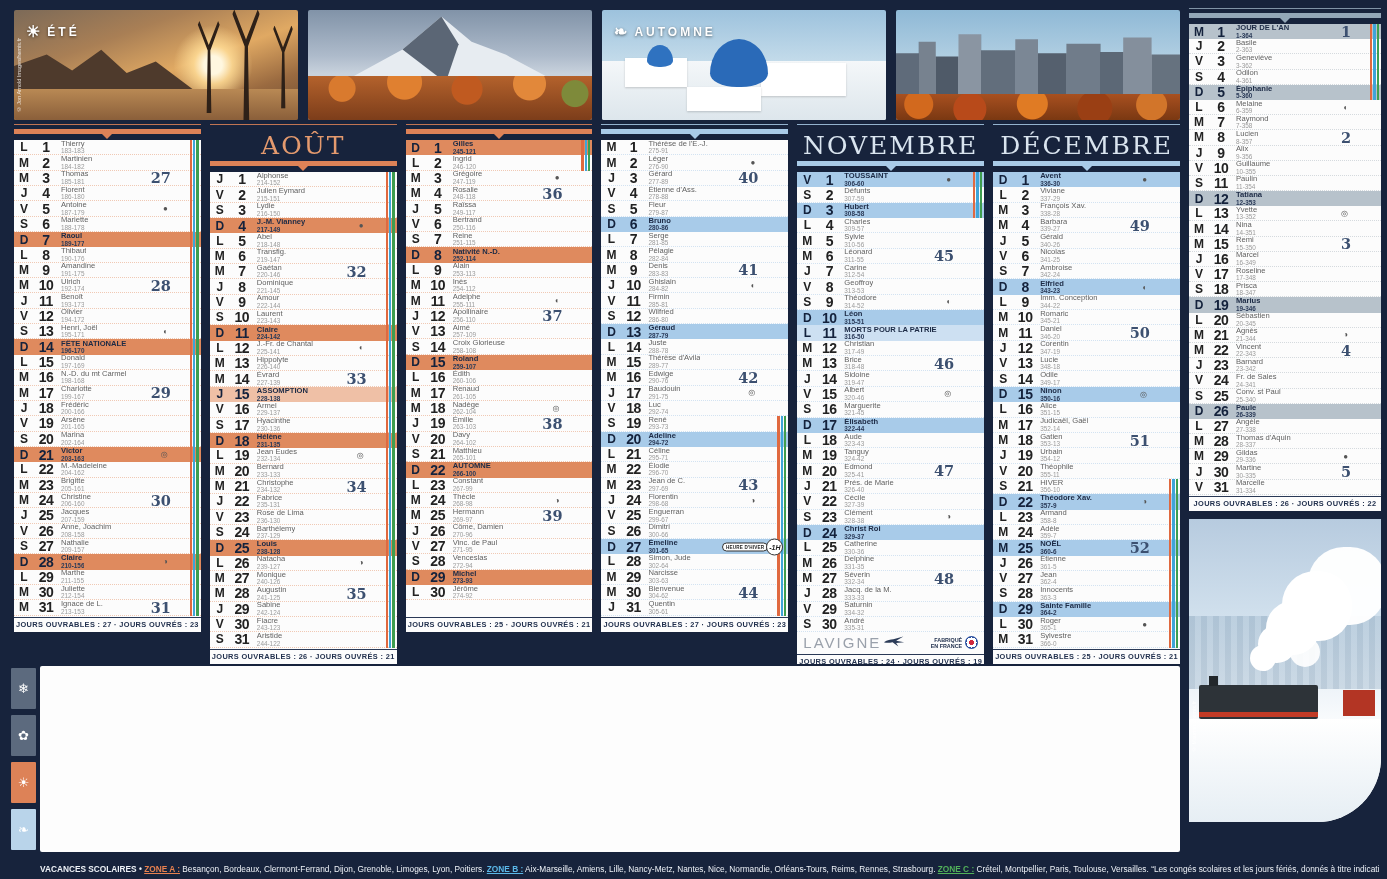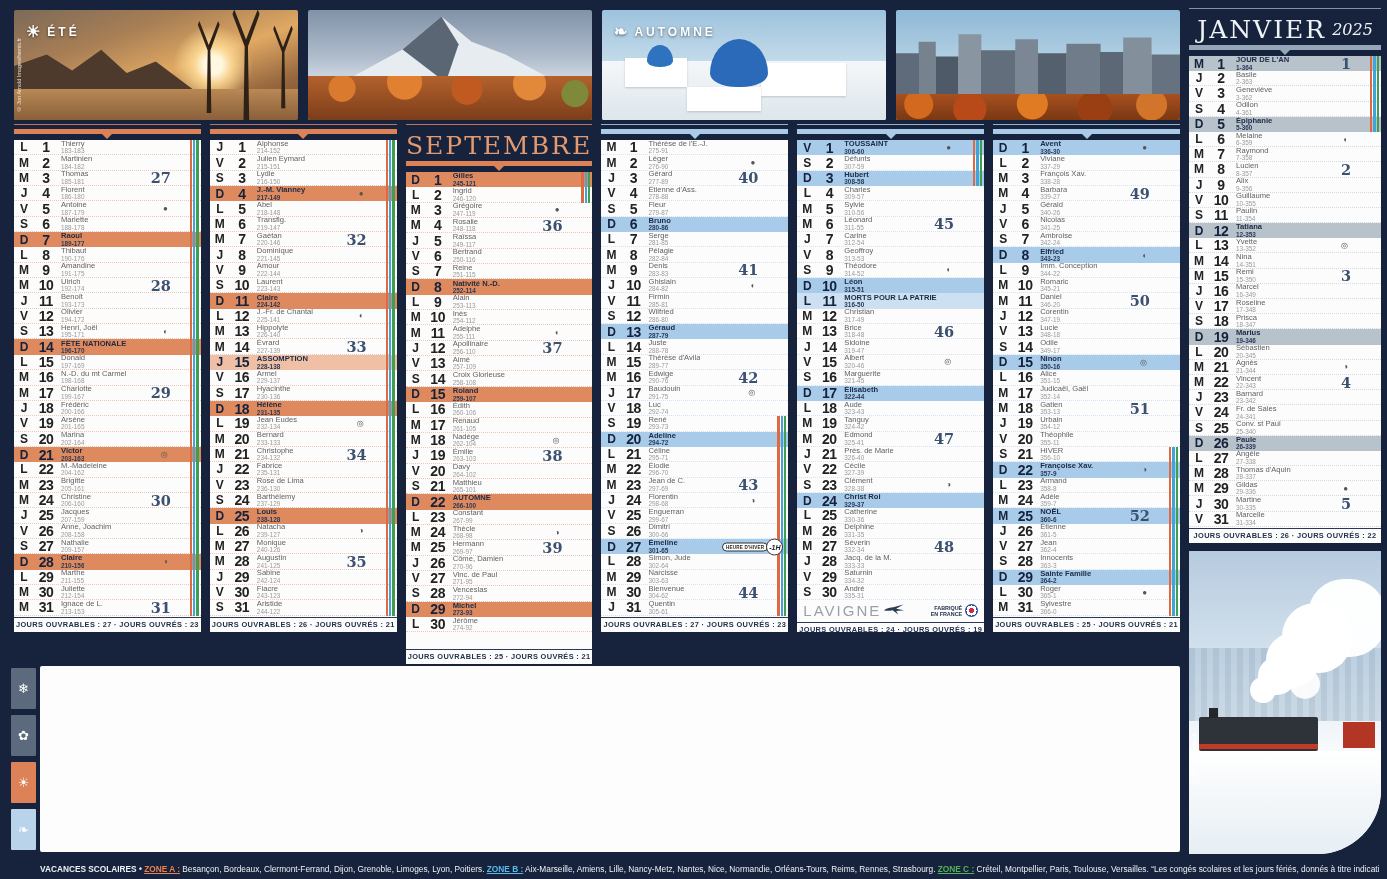--- a/index.html
+++ b/index.html
@@ -462,20 +462,23 @@
           <div class="stripes" style="top: 0px; height: 475.85px;">
             <i class="stripe za"></i>
             <i class="stripe zb"></i>
             <i class="stripe zc"></i>
           </div>
           <div class="card-footer push">JOURS OUVRABLES : 27 · JOURS OUVRÉS : 23</div>
         </div>
       </div>
       <div class="month-col theme-summer">
         <div class="month-rule"></div>
+        <div class="month-title">
+          <span class="mt-name">AOÛT</span>
+        </div>
         <div class="month-bar"></div>
         <div class="month-card">
           <div class="day-row" style="height: 15.35px;">
             <span class="dl">J</span>
             <span class="dn">1</span>
             <span class="sw">
               <span class="saint">Alphonse</span>
               <span class="ord">214-152</span>
             </span>
           </div>
@@ -730,23 +733,20 @@
           <div class="stripes" style="top: 0px; height: 475.85px;">
             <i class="stripe za"></i>
             <i class="stripe zb"></i>
             <i class="stripe zc"></i>
           </div>
           <div class="card-footer push">JOURS OUVRABLES : 26 · JOURS OUVRÉS : 21</div>
         </div>
       </div>
       <div class="month-col theme-summer">
         <div class="month-rule"></div>
-        <div class="month-title">
-          <span class="mt-name">SEPTEMBRE</span>
-        </div>
         <div class="month-bar"></div>
         <div class="month-card">
           <div class="day-row hl" style="height: 15.35px;">
             <span class="dl">D</span>
             <span class="dn">1</span>
             <span class="sw">
               <span class="saint">Gilles</span>
               <span class="ord">245-121</span>
             </span>
           </div>
@@ -1266,20 +1266,23 @@
           <div class="stripes" style="top: 276.3px; height: 199.55px;">
             <i class="stripe za"></i>
             <i class="stripe zb"></i>
             <i class="stripe zc"></i>
           </div>
           <div class="card-footer push">JOURS OUVRABLES : 27 · JOURS OUVRÉS : 23</div>
         </div>
       </div>
       <div class="month-col theme-autumn">
         <div class="month-rule"></div>
+        <div class="month-title">
+          <span class="mt-name">NOVEMBRE</span>
+        </div>
         <div class="month-bar"></div>
         <div class="month-card">
           <div class="day-row hl" style="height: 15.35px;">
             <span class="dl">V</span>
             <span class="dn">1</span>
             <span class="sw">
               <span class="saint">TOUSSAINT</span>
               <span class="ord">306-60</span>
             </span>
             <span class="moon">●</span>
@@ -1535,20 +1538,23 @@
             <span class="madein">
               <span class="madein-text">FABRIQUÉ<div>EN FRANCE</div></span>
               <span class="cocarde"></span>
             </span>
           </div>
           <div class="card-footer">JOURS OUVRABLES : 24 · JOURS OUVRÉS : 19</div>
         </div>
       </div>
       <div class="month-col theme-autumn">
         <div class="month-rule"></div>
+        <div class="month-title">
+          <span class="mt-name">DÉCEMBRE</span>
+        </div>
         <div class="month-bar"></div>
         <div class="month-card">
           <div class="day-row hl" style="height: 15.35px;">
             <span class="dl">D</span>
             <span class="dn">1</span>
             <span class="sw">
               <span class="saint">Avent</span>
               <span class="ord">336-30</span>
             </span>
             <span class="moon">●</span>
@@ -1715,21 +1721,21 @@
             <span class="dn">21</span>
             <span class="sw">
               <span class="saint">HIVER</span>
               <span class="ord">356-10</span>
             </span>
           </div>
           <div class="day-row hl" style="height: 15.35px;">
             <span class="dl">D</span>
             <span class="dn">22</span>
             <span class="sw">
-              <span class="saint">Françoise Xav.</span>
+              <span class="saint">Théodore Xav.</span>
               <span class="ord">357-9</span>
             </span>
             <span class="moon">◑</span>
           </div>
           <div class="day-row" style="height: 15.35px;">
             <span class="dl">L</span>
             <span class="dn">23</span>
             <span class="sw">
               <span class="saint">Armand</span>
               <span class="ord">358-8</span>
@@ -1808,24 +1814,20 @@
           </div>
           <div class="card-footer push">JOURS OUVRABLES : 25 · JOURS OUVRÉS : 21</div>
         </div>
       </div>
     </div>
 
   <div class="right-col">
     <div id="jan-slot">
         <div class="month-col theme-jan jan">
           <div class="month-rule"></div>
-          <div class="month-title">
-            <span class="mt-name">JANVIER</span>
-            <span class="mt-year">2025</span>
-          </div>
           <div class="month-bar"></div>
           <div class="month-card">
             <div class="day-row hl" style="height: 15.19px;">
               <span class="dl">M</span>
               <span class="dn">1</span>
               <span class="sw">
                 <span class="saint">JOUR DE L'AN</span>
                 <span class="ord">1-364</span>
               </span>
               <span class="week">1</span>

